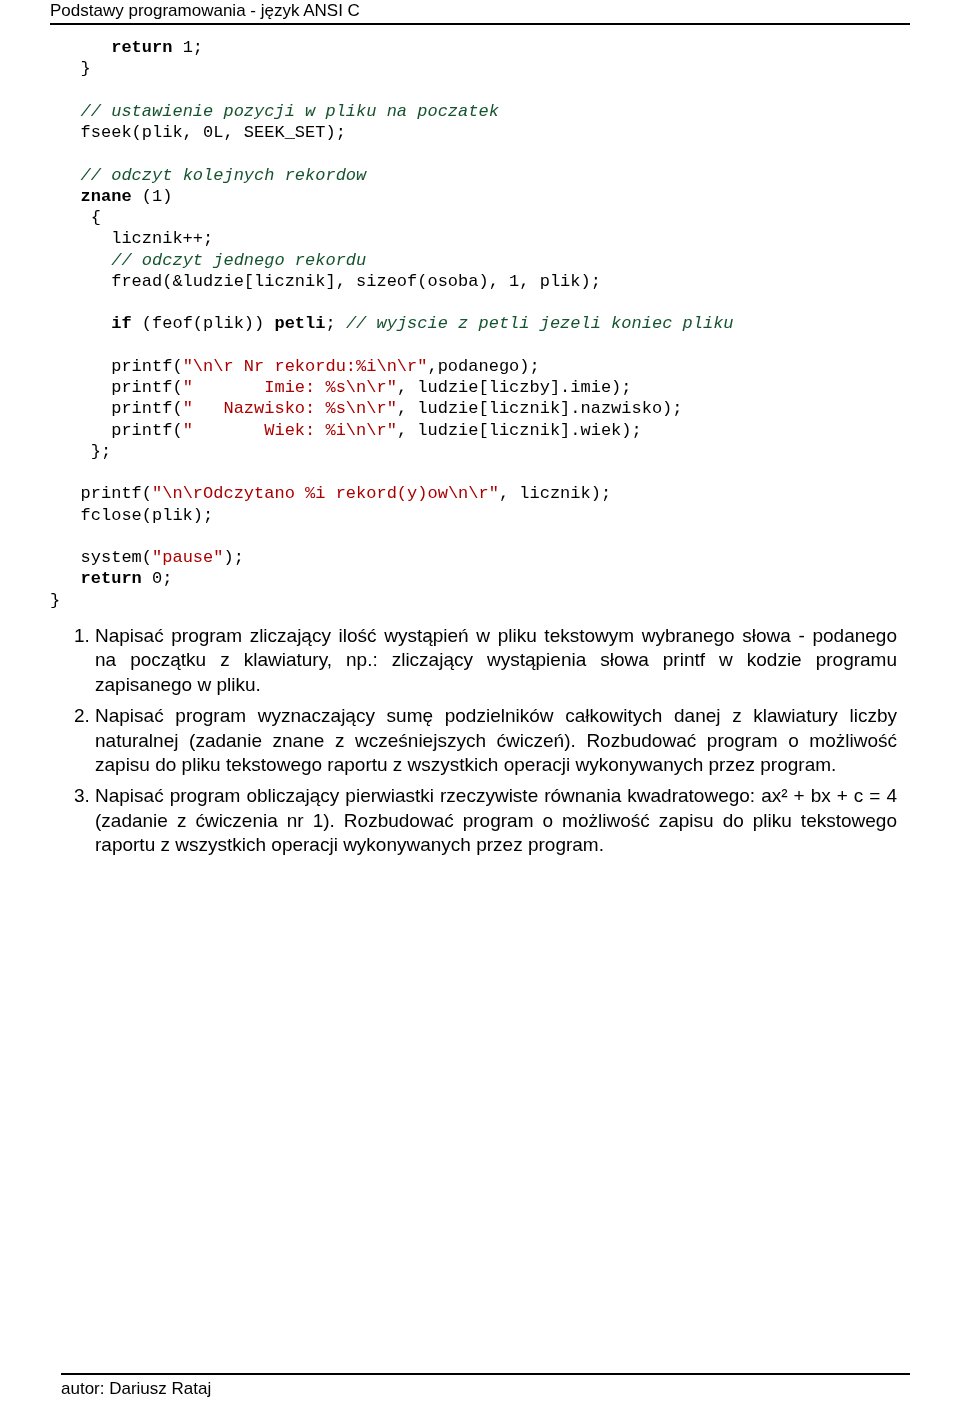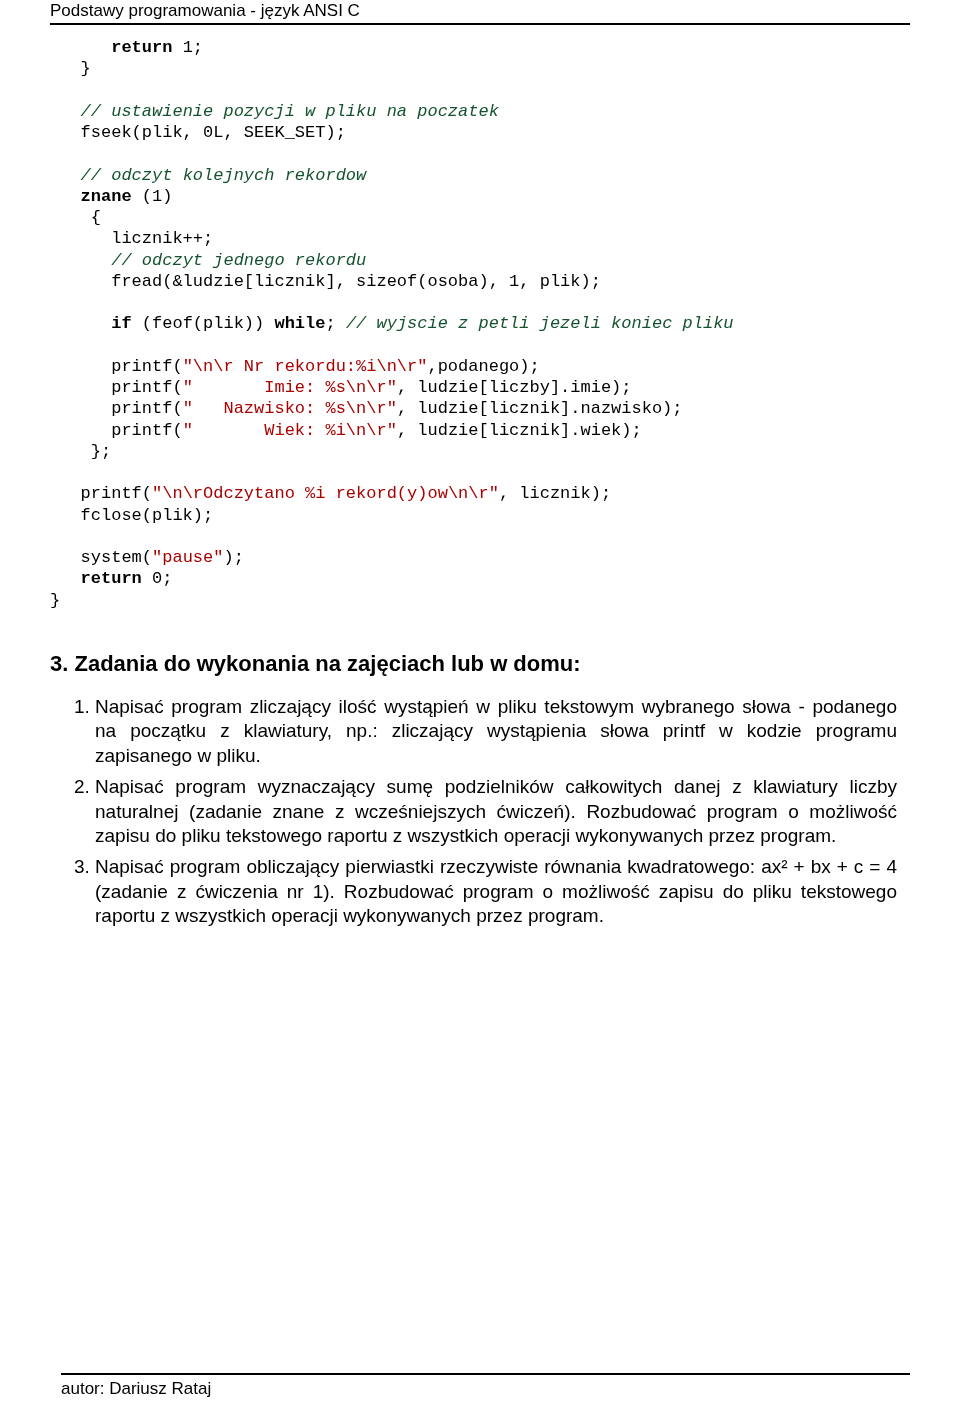--- a/index.html
+++ b/index.html
@@ -88,36 +88,35 @@
 <span class="plain">   </span><span class="com">// ustawienie pozycji w pliku na poczatek</span>
 <span class="plain">   fseek(plik, 0L, SEEK_SET);</span>
 
 <span class="plain">   </span><span class="com">// odczyt kolejnych rekordow</span>
 <span class="plain">   </span><span class="kw">znane</span><span class="plain"> (1)</span>
 <span class="plain">    {</span>
 <span class="plain">      licznik++;</span>
 <span class="plain">      </span><span class="com">// odczyt jednego rekordu</span>
 <span class="plain">      fread(&amp;ludzie[licznik], sizeof(osoba), 1, plik);</span>
 
-<span class="plain">      </span><span class="kw">if</span><span class="plain"> (feof(plik)) </span><span class="kw">while</span><span class="plain">; </span><span class="com">// wyjscie z petli jezeli koniec pliku</span>
+<span class="plain">      </span><span class="kw">if</span><span class="plain"> (feof(plik)) </span><span class="kw">petli</span><span class="plain">; </span><span class="com">// wyjscie z petli jezeli koniec pliku</span>
 
 <span class="plain">      printf(</span><span class="str">"\n\r Nr rekordu:%i\n\r"</span><span class="plain">,podanego);</span>
 <span class="plain">      printf(</span><span class="str">"       Imie: %s\n\r"</span><span class="plain">, ludzie[liczby].imie);</span>
 <span class="plain">      printf(</span><span class="str">"   Nazwisko: %s\n\r"</span><span class="plain">, ludzie[licznik].nazwisko);</span>
 <span class="plain">      printf(</span><span class="str">"       Wiek: %i\n\r"</span><span class="plain">, ludzie[licznik].wiek);</span>
 <span class="plain">    };</span>
 
 <span class="plain">   printf(</span><span class="str">"\n\rOdczytano %i rekord(y)ow\n\r"</span><span class="plain">, licznik);</span>
 <span class="plain">   fclose(plik);</span>
 
 <span class="plain">   system(</span><span class="str">"pause"</span><span class="plain">);</span>
 <span class="plain">   </span><span class="kw">return</span><span class="plain"> 0;</span>
 <span class="plain">}</span></pre>
 
-  <div class="section-title">3.  Zadania do wykonania na zajęciach lub w domu:</div>
 
   <ol class="tasks">
     <li>Napisać program zliczający ilość wystąpień w pliku tekstowym wybranego słowa - podanego na początku z klawiatury, np.: zliczający wystąpienia słowa printf w kodzie programu zapisanego w pliku.</li>
     <li>Napisać program wyznaczający sumę podzielników całkowitych danej z klawiatury liczby naturalnej (zadanie znane z wcześniejszych ćwiczeń). Rozbudować program o możliwość zapisu do pliku tekstowego raportu z wszystkich operacji wykonywanych przez program.</li>
     <li>Napisać program obliczający pierwiastki rzeczywiste równania kwadratowego: ax² + bx + c = 4 (zadanie z ćwiczenia nr 1). Rozbudować program o możliwość zapisu do pliku tekstowego raportu z wszystkich operacji wykonywanych przez program.</li>
   </ol>
 
   <div class="footer">
     <hr class="hr-bottom">
     <div class="footer-text">autor: Dariusz Rataj</div>

